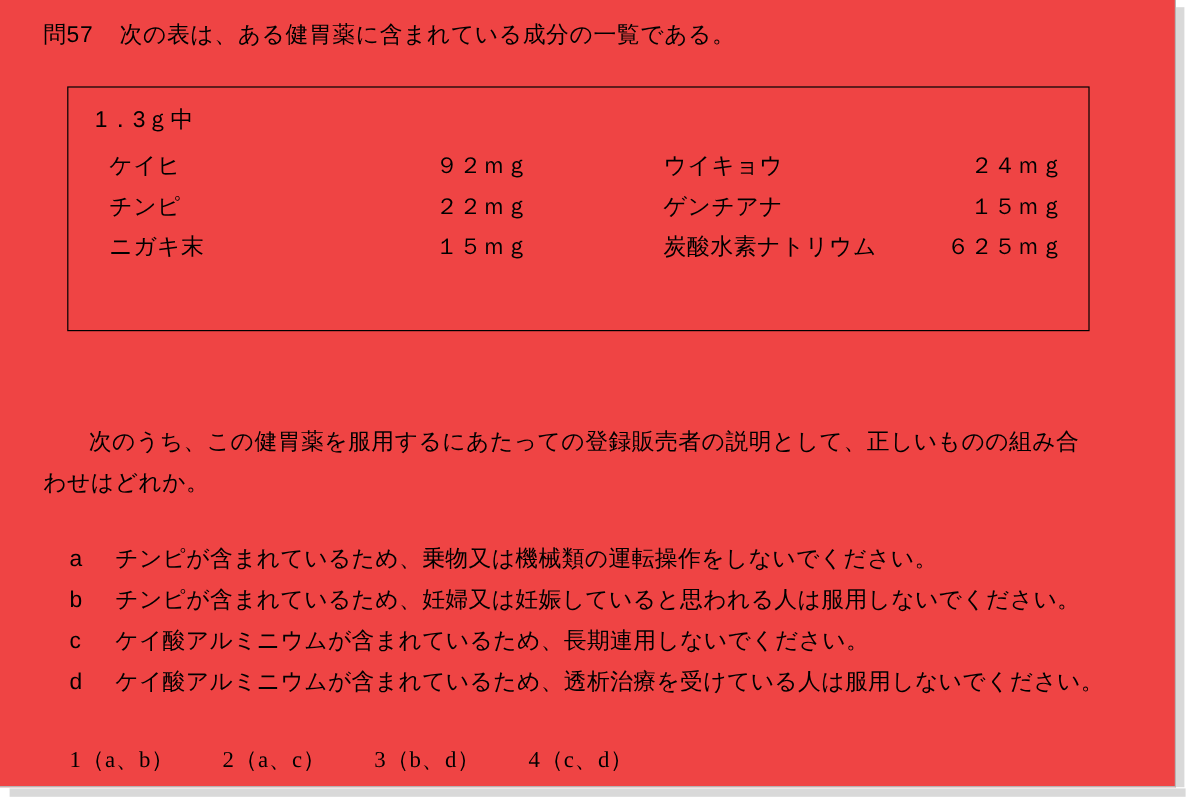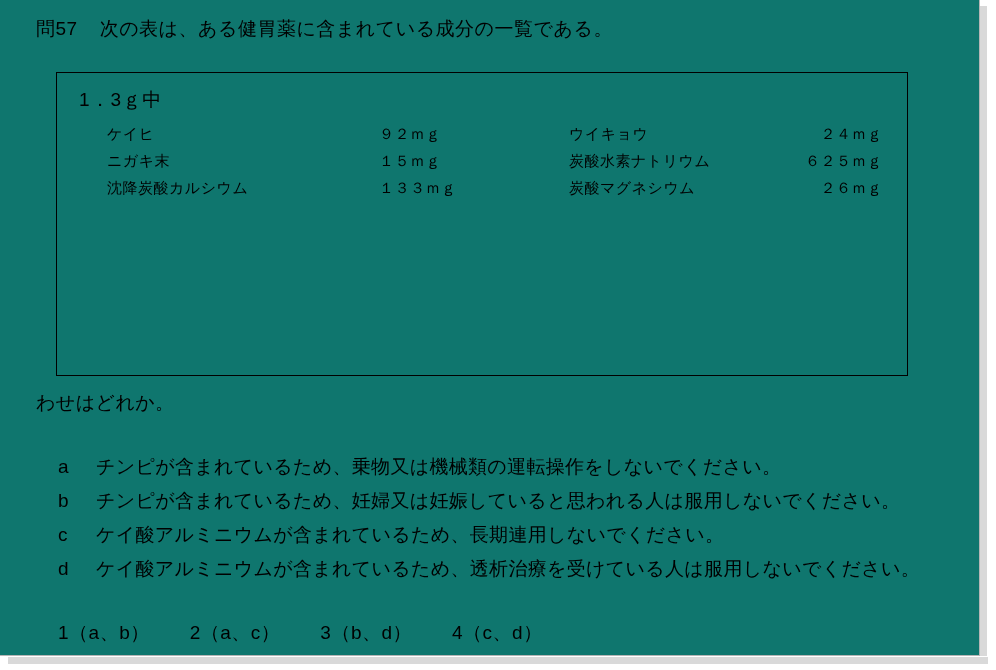--- a/index.html
+++ b/index.html
@@ -14,21 +14,21 @@
     color: #000000;
     overflow: hidden;
     position: relative;
   }
   .page {
     position: absolute;
     left: 0;
     top: 0;
     width: 980px;
     height: 656px;
-    background: #0f766e;
+    background: #ef4444;
     border-right: 1px solid #b5b5b5;
     border-bottom: 1px solid #b5b5b5;
     box-sizing: border-box;
   }
   .page::after {
     content: "";
     position: absolute;
     right: -8px;
     top: 6px;
     width: 7px;
@@ -55,35 +55,35 @@
   .q-no {
     display: inline-block;
     margin-right: 22px;
   }
 
   .ingredient-box {
     position: absolute;
     left: 56px;
     top: 72px;
     width: 852px;
-    height: 304px;
+    height: 204px;
     border: 1px solid #000000;
     box-sizing: border-box;
     padding: 14px 0 0 22px;
   }
   .box-title {
     font-size: 19px;
     letter-spacing: 1px;
     margin-bottom: 8px;
   }
   table.ing {
     border-collapse: collapse;
-    font-size: 15px;
+    font-size: 19px;
     letter-spacing: 0.5px;
-    margin-left: 28px;
+    margin-left: 12px;
   }
   table.ing td {
     padding: 4px 0;
     vertical-align: baseline;
     white-space: nowrap;
   }
   td.name-l { width: 272px; }
   td.amt-l  { width: 190px; padding-right: 44px; }
   td.name-r { width: 236px; font-family: Liberation Serif, serif; }
   td.amt-r  { text-align: right; }
@@ -120,20 +120,21 @@
     position: absolute;
     left: 58px;
     top: 620px;
     font-size: 19px;
     letter-spacing: 0.5px;
     white-space: nowrap;
   }
   .answer-item {
     display: inline-block;
     margin-right: 40px;
+    font-family: Liberation Serif, serif;
   }
 </style>
 </head>
 <body>
 
 <div class="page">
 
   <div class="q-head">
     <span class="q-no">問57</span><span>次の表は、ある健胃薬に含まれている成分の一覧である。</span>
   </div>
@@ -142,37 +143,37 @@
     <div class="box-title">1．3ｇ中</div>
     <table class="ing">
       <tbody>
         <tr>
           <td class="name-l">ケイヒ</td>
           <td class="amt-l">９２ｍｇ</td>
           <td class="name-r">ウイキョウ</td>
           <td class="amt-r">２４ｍｇ</td>
         </tr>
         <tr>
+          <td class="name-l">チンピ</td>
+          <td class="amt-l">２２ｍｇ</td>
+          <td class="name-r">ゲンチアナ</td>
+          <td class="amt-r">１５ｍｇ</td>
+        </tr>
+        <tr>
           <td class="name-l">ニガキ末</td>
           <td class="amt-l">１５ｍｇ</td>
           <td class="name-r">炭酸水素ナトリウム</td>
           <td class="amt-r">６２５ｍｇ</td>
-        </tr>
-        <tr>
-          <td class="name-l">沈降炭酸カルシウム</td>
-          <td class="amt-l">１３３ｍｇ</td>
-          <td class="name-r">炭酸マグネシウム</td>
-          <td class="amt-r">２６ｍｇ</td>
         </tr>
       </tbody>
     </table>
   </div>
 
   <div class="lead">
-    <span class="indent"></span><br>
+    <span class="indent"></span><span>次のうち、この健胃薬を服用するにあたっての登録販売者の説明として、正しいものの組み合</span><br>
     <span>わせはどれか。</span>
   </div>
 
   <div class="choices">
     <div class="choice-row">
       <span class="choice-label">a</span><span>チンピが含まれているため、乗物又は機械類の運転操作をしないでください。</span>
     </div>
     <div class="choice-row">
       <span class="choice-label">b</span><span>チンピが含まれているため、妊婦又は妊娠していると思われる人は服用しないでください。</span>
     </div>

